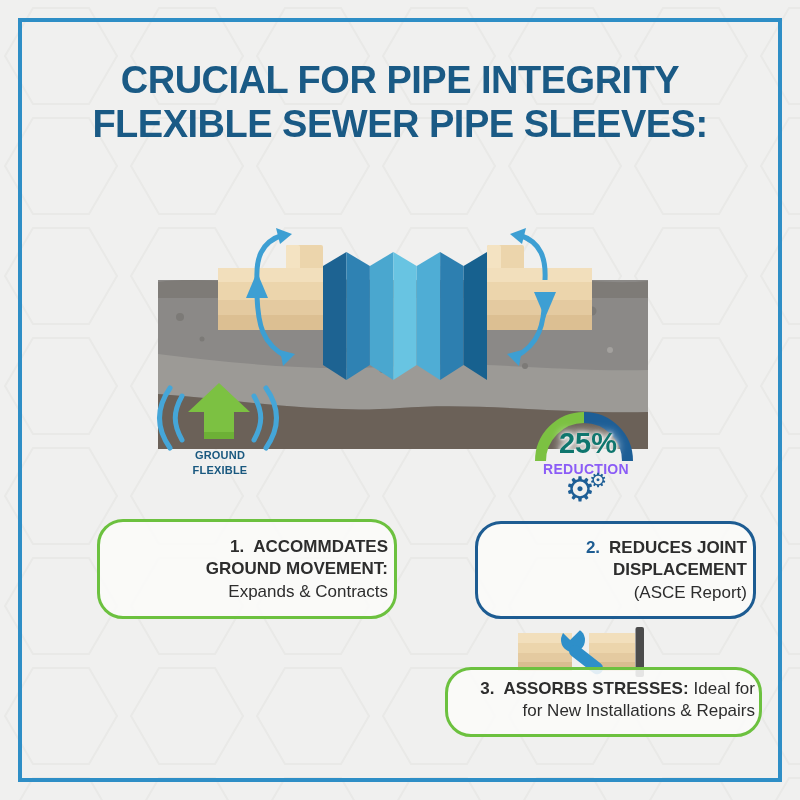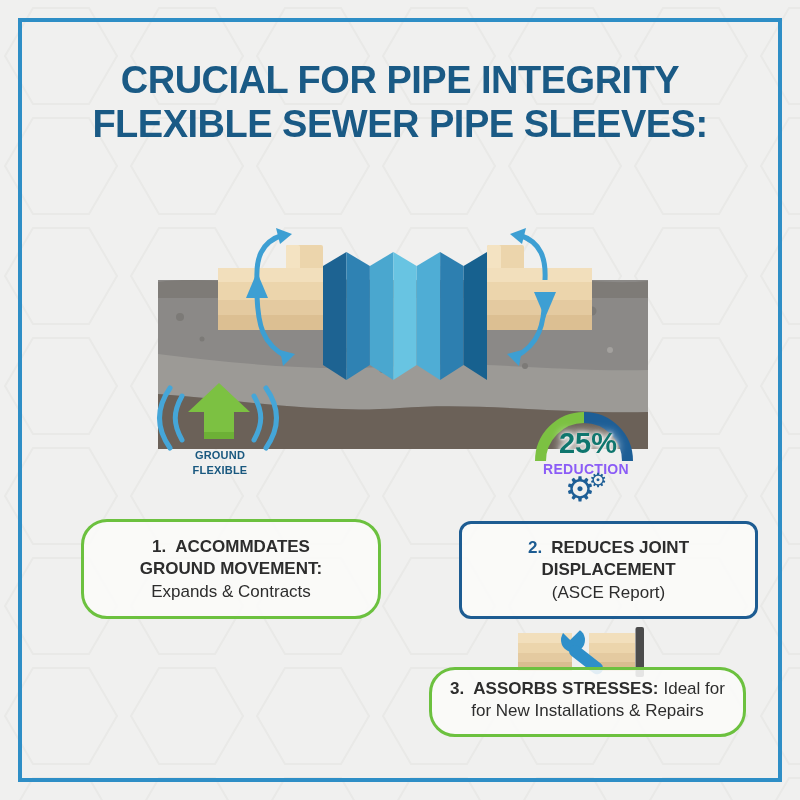--- a/index.html
+++ b/index.html
@@ -14,25 +14,25 @@
   .lbl{position:absolute;text-align:center;color:#19587f;font-weight:bold;}
   .ground-label{left:150px;top:448px;width:140px;font-size:11px;line-height:1.4;letter-spacing:.2px;}
   .pct{left:546px;top:427px;width:84px;font-size:29px;color:#0f766e;
        text-shadow:0 0 4px #f0f0ef,0 0 8px #f0f0ef,0 0 12px #f0f0ef,1px 1px 2px #f0f0ef;}
   .reduction{left:534px;top:461px;width:104px;font-size:14px;color:#8b5cf6;letter-spacing:.3px;}
   .gears{left:550px;top:472px;width:72px;color:#1d5e96;
          font-family:"DejaVu Sans",sans-serif;display:flex;align-items:flex-start;justify-content:center;}
   .gear-big{font-size:34px;line-height:1;}
   .gear-small{font-size:20px;line-height:1;margin:-2px 0 0 -6px;}
   .box{position:absolute;background:rgba(250,250,249,.88);border-radius:26px;
-       text-align:center;color:#2d2d2d;font-size:17px;line-height:1.32;}
+       text-align:right;color:#2d2d2d;font-size:17px;line-height:1.32;margin-left:16px;}
   .box-green{border:3.5px solid #6cc13f;}
   .box-blue{border:3.5px solid #1d5c92;}
   .box1{left:81px;top:519px;width:282px;padding:14px 6px 13px;}
-  .box2{left:459px;top:521px;width:263px;padding:13px 15px 12px;border-radius:12px;}
+  .box2{left:459px;top:521px;width:263px;padding:13px 6px 12px;}
   .box3{left:429px;top:667px;width:303px;padding:8px 4px 11px;}
   .b{font-weight:bold;}
   .num{font-weight:bold;margin-right:9px;}
   .num-blue{color:#1d5c92;}
   .gap-l{margin-left:5px;}
   .joint-icon{position:absolute;left:505px;top:624px;}
 </style>
 </head>
 <body>
 

